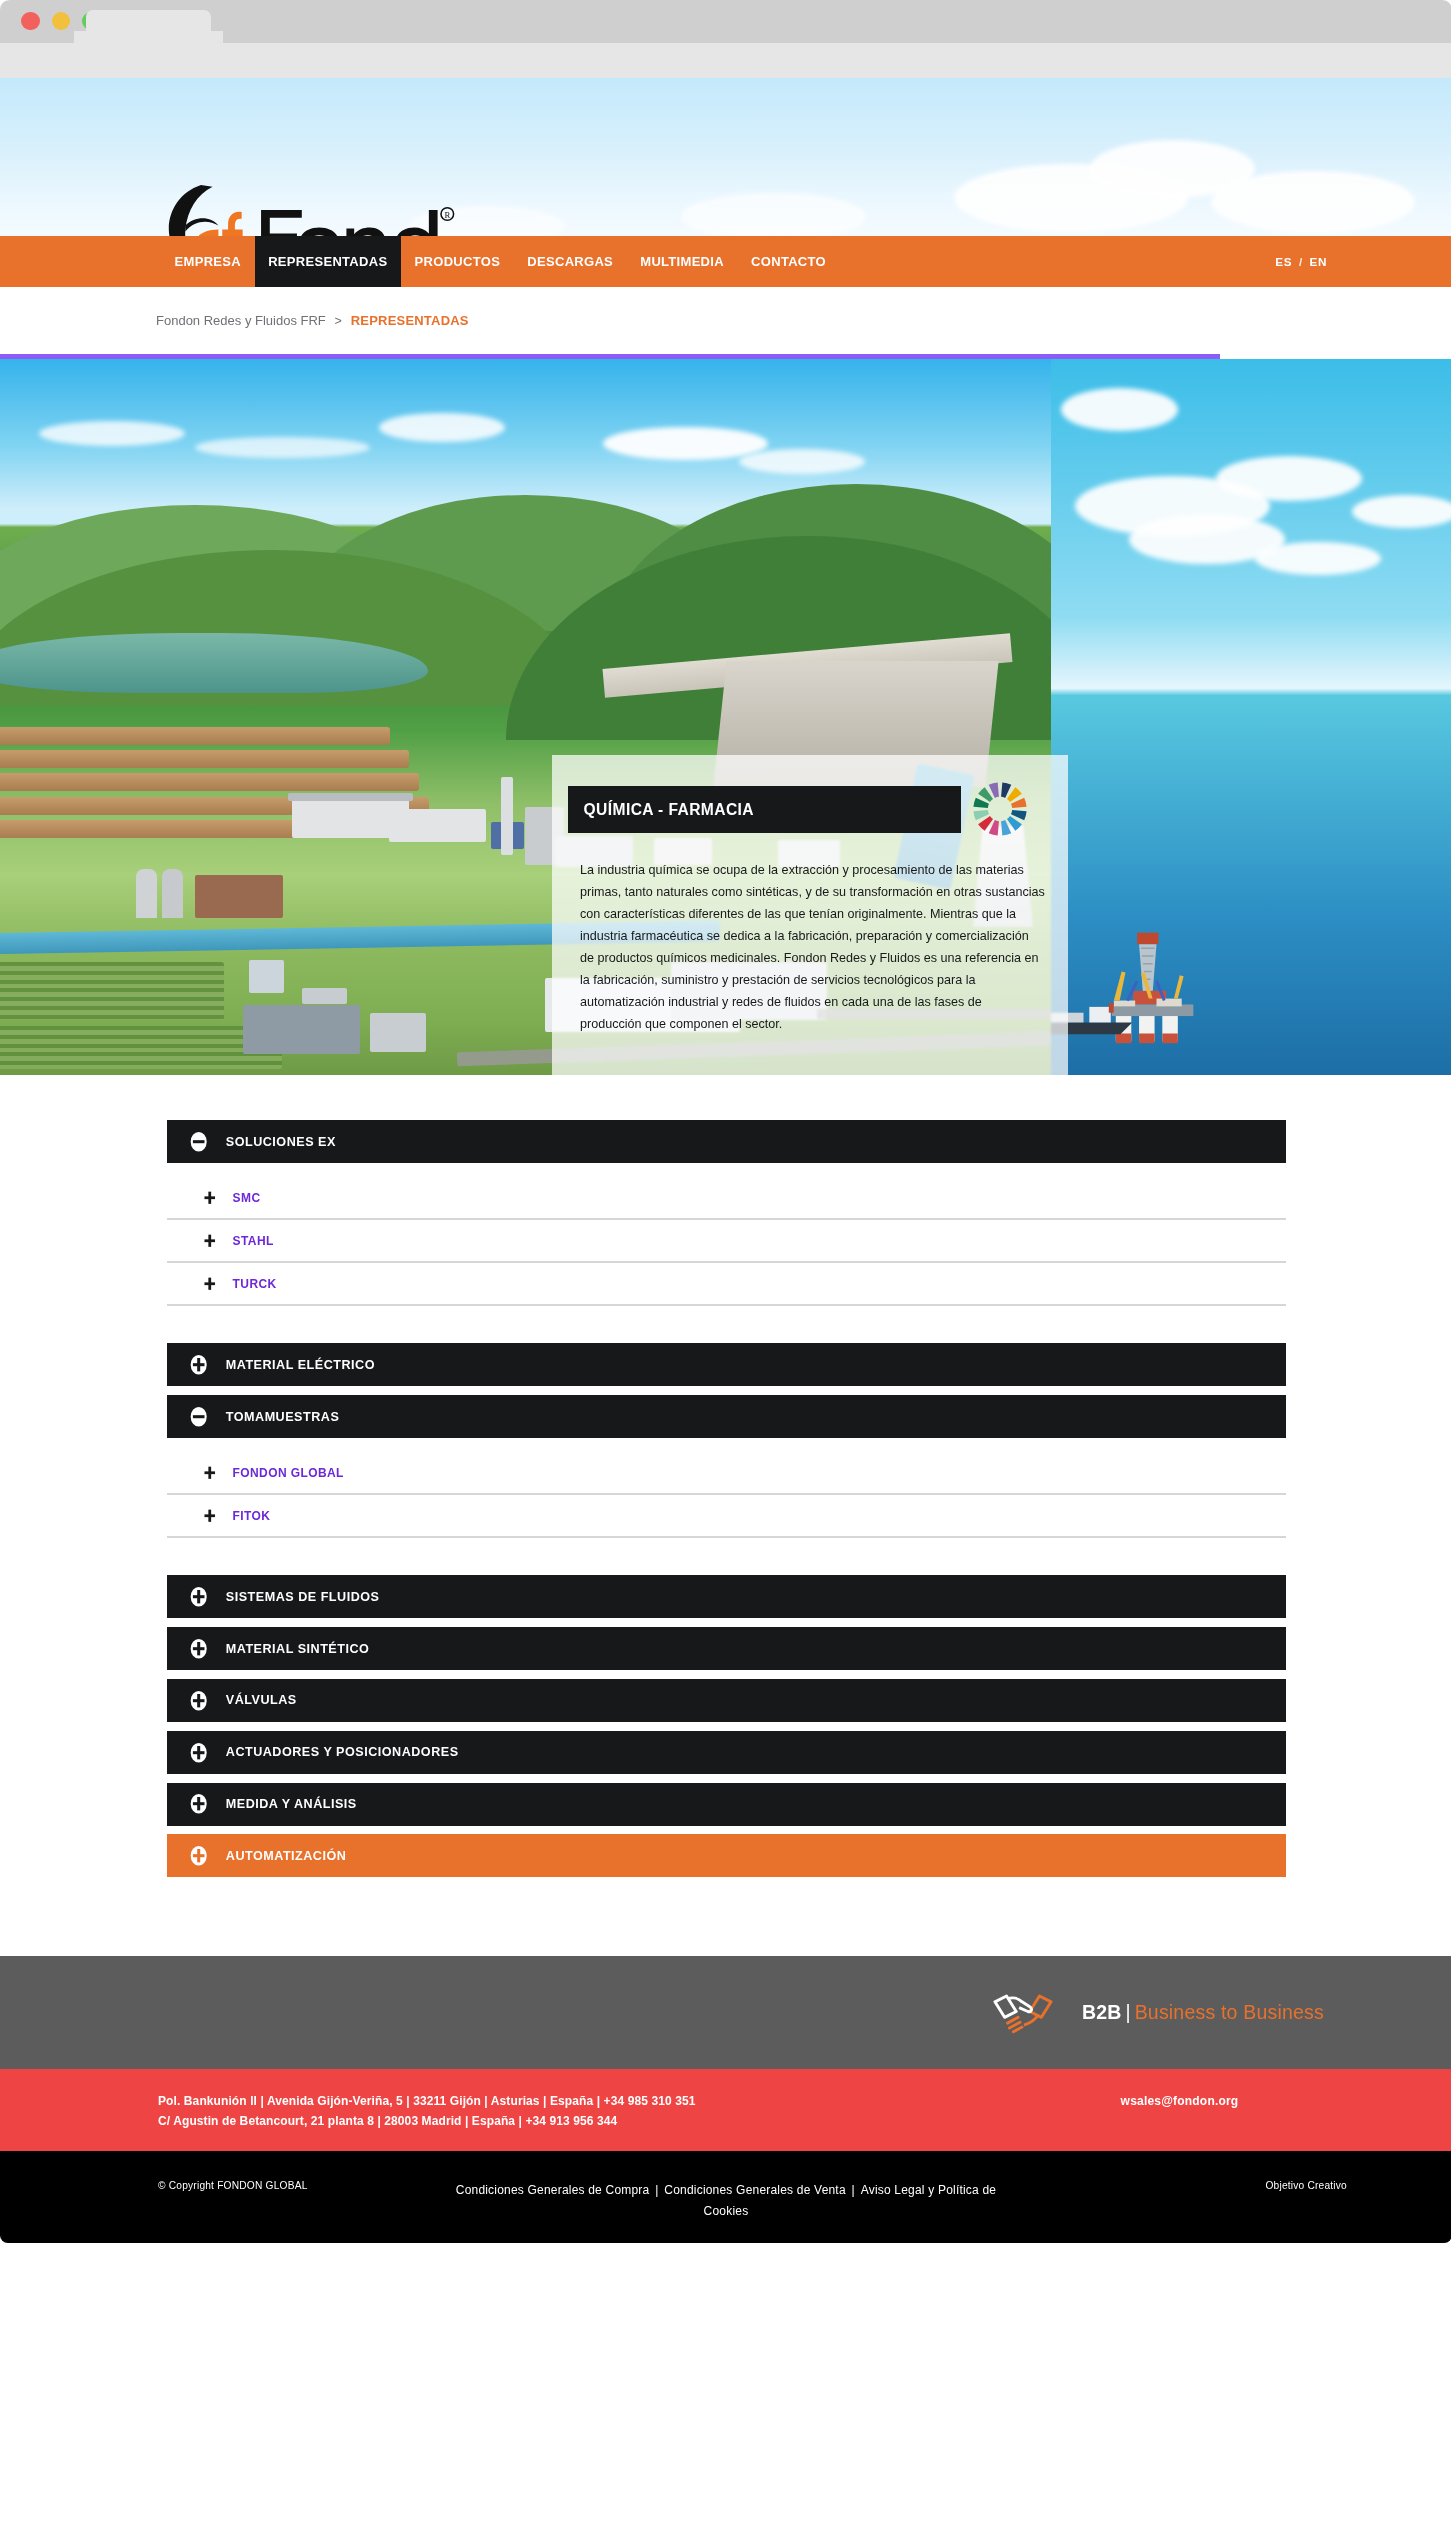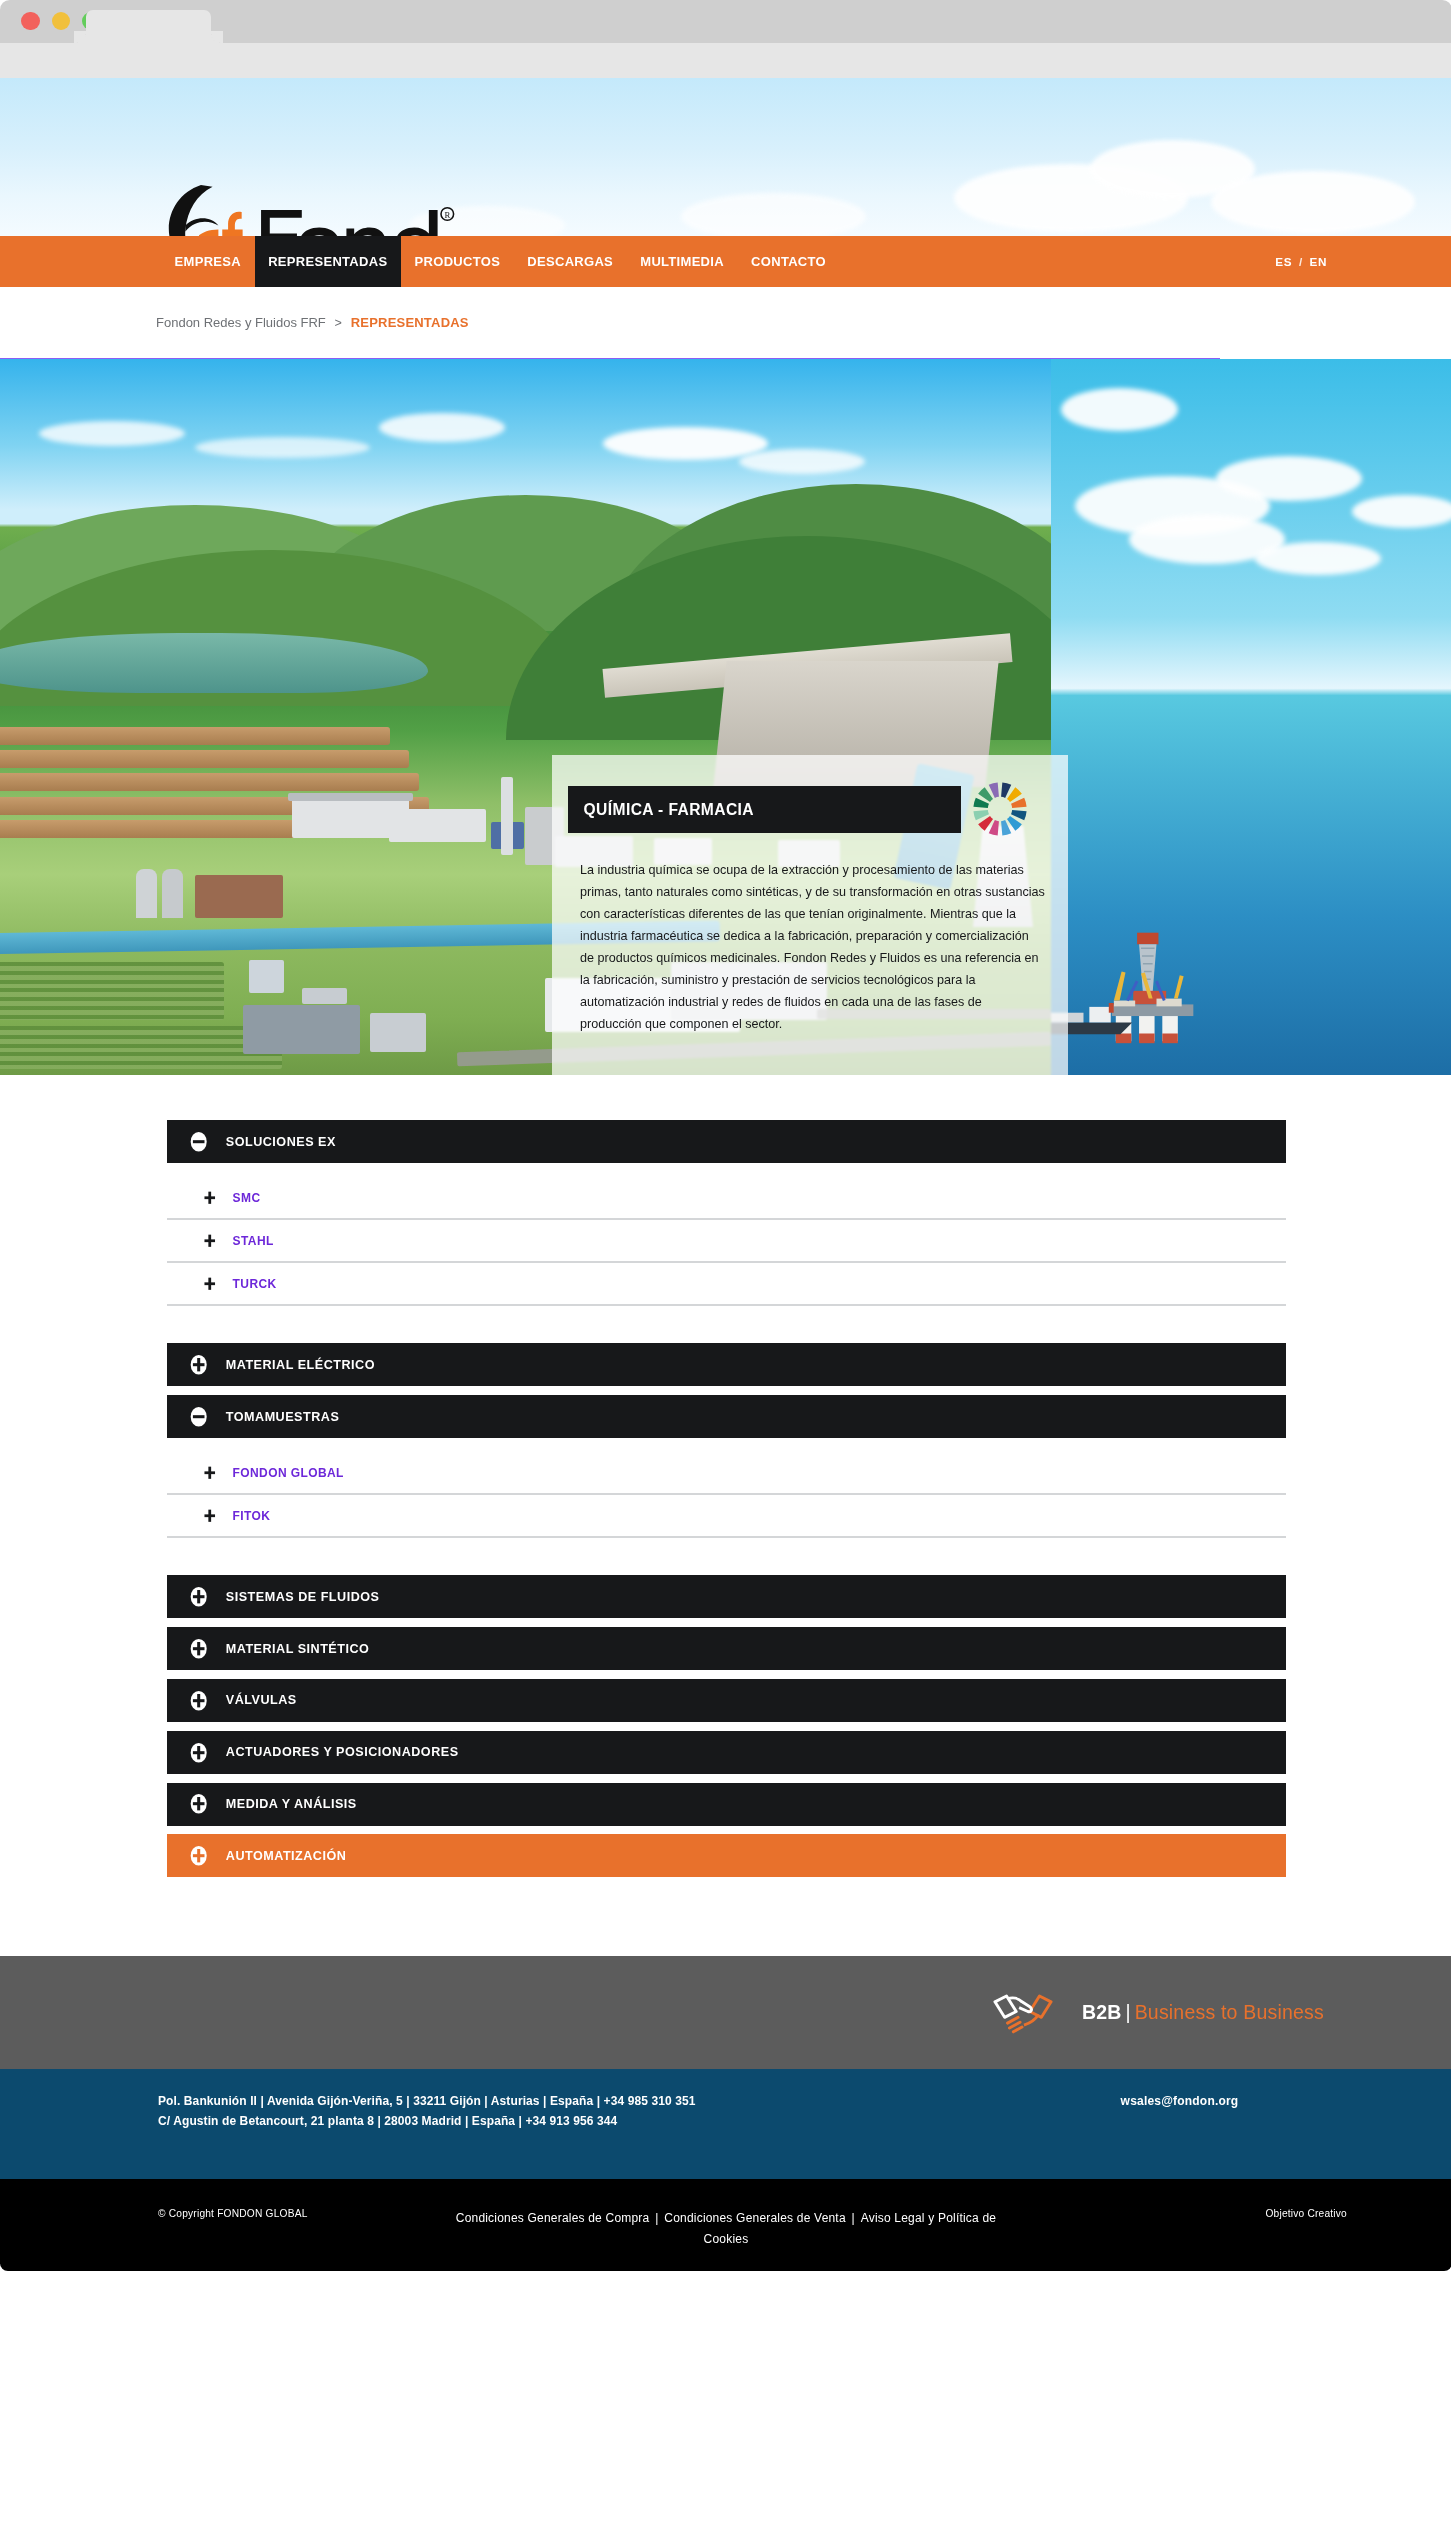--- a/index.html
+++ b/index.html
@@ -69,21 +69,21 @@
     display: flex; align-items: center; gap: 6.8px;
     color: #ffffff; font-size: 11.7px; font-weight: 700; letter-spacing: 0.6px;
   }
   .lang-switch .lang { cursor: pointer; }
   .lang-switch .sep { opacity: .85; }
 
   
   .breadcrumb-bar {
     width: 1220px; height: 72px; background: #ffffff;
     display: flex; align-items: center; padding-left: 156px;
-    border-bottom: 1px solid #8b5cf6;
+    border-bottom: 5px solid #8b5cf6;
   }
   .crumb-root { color: #6e7175; font-size: 13px; }
   .crumb-sep  { color: #6e7175; font-size: 12.6px; margin: 0 8.8px; }
   .crumb-cur  { color: #e8712c; font-size: 13px; font-weight: 700; letter-spacing: 0.2px; }
 
   
   .hero { position: relative; width: 1452px; height: 716px; overflow: hidden; }
 
   
   .hero-sea {
@@ -185,21 +185,21 @@
     width: 1452px; height: 113px; background: #5c5c5c;
     display: flex; align-items: center; justify-content: flex-end; padding-right: 128px;
   }
   .b2b-inner { display: flex; align-items: center; gap: 29px; }
   .b2b-text { font-size: 19.5px; letter-spacing: 0.2px; }
   .b2b-text .b { color: #ffffff; font-weight: 700; }
   .b2b-text .pipe { color: #ffffff; margin: 0 3.9px; }
   .b2b-text .rest { color: #e8712c; }
 
   .addr-band {
-    position: relative; width: 1452px; height: 110px; background: #0c4a6e;
+    position: relative; width: 1452px; height: 82px; background: #ef4444;
     padding: 21.4px 0 0 158px;
   }
   .addr-line {
     color: #ffffff; font-size: 12px; font-weight: 700; line-height: 20.4px; letter-spacing: 0.1px;
   }
   .addr-mail {
     position: absolute; right: 0; top: 25px; width: 545px; text-align: center;
     color: #ffffff; font-size: 12px; font-weight: 700; letter-spacing: 0.2px; cursor: pointer;
   }
 

